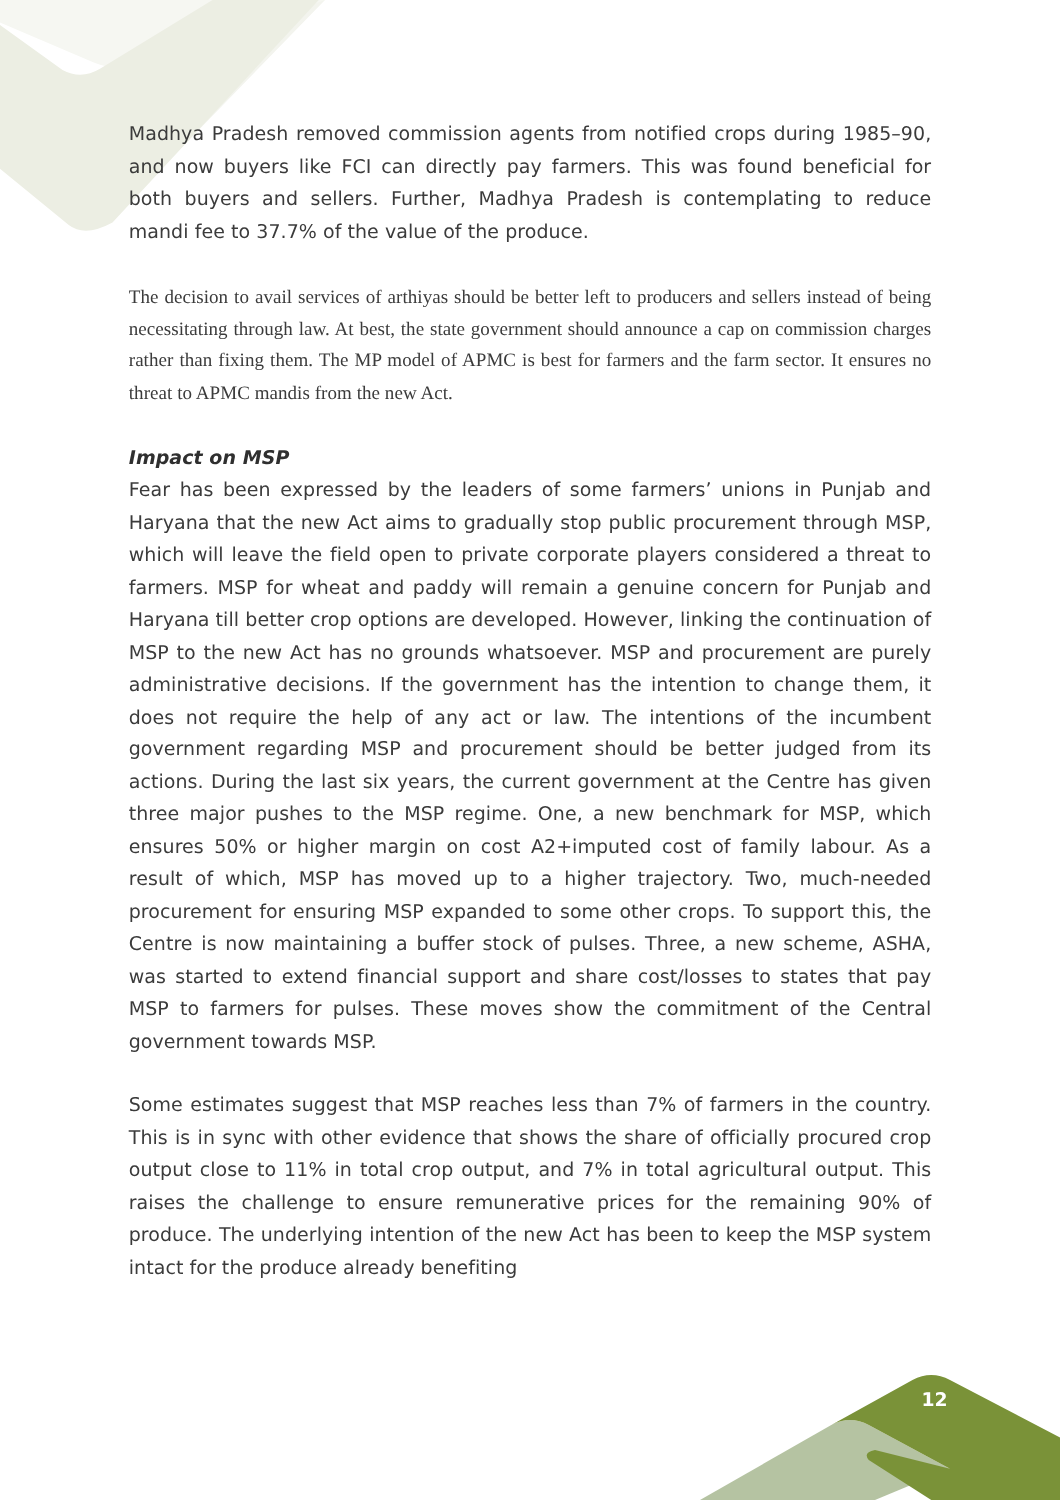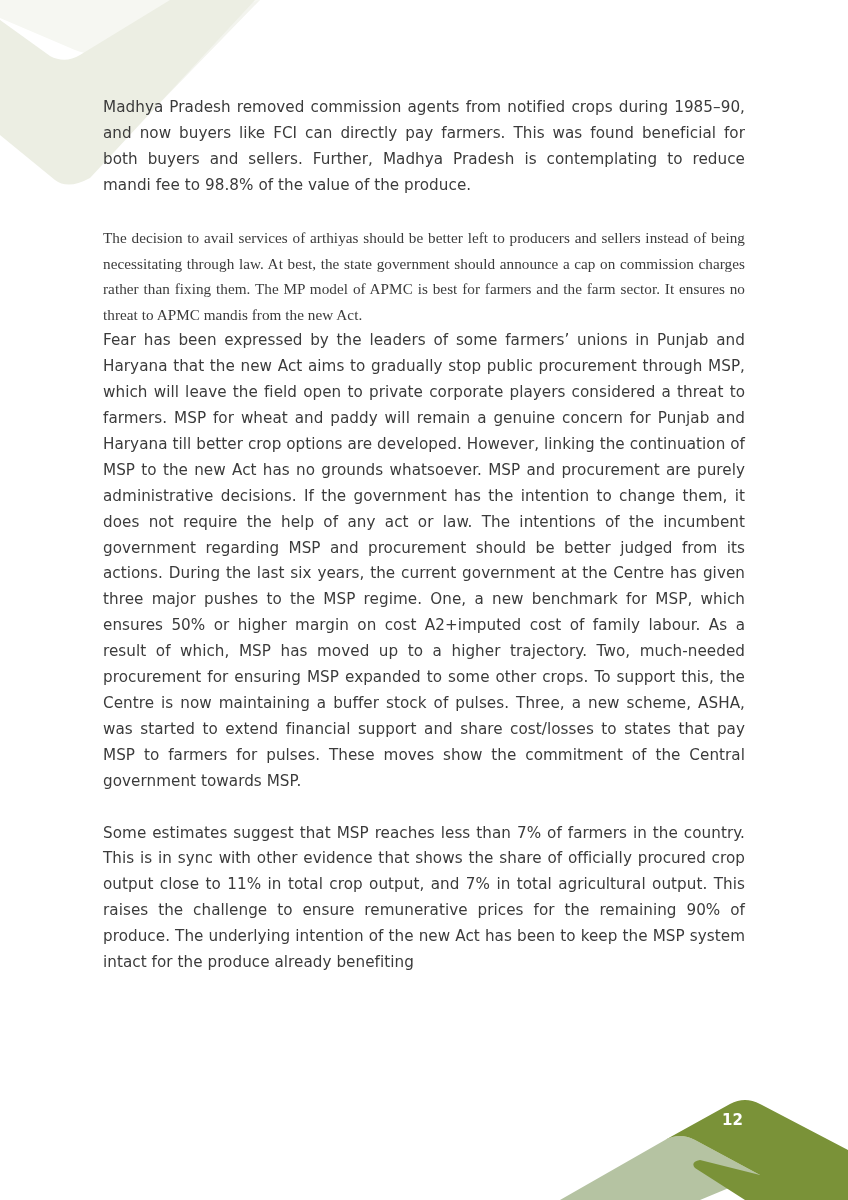--- a/index.html
+++ b/index.html
@@ -12,40 +12,41 @@
   .content {
     position: absolute; left: 103px; top: 95px; width: 642px;
     color: #3b3b3b; font-size: 15.2px; line-height: 25.9px;
     text-align: justify; letter-spacing: 0.05px;
   }
   .content p { margin: 0; }
   .p2 { margin-top: 26px !important; font-family: Liberation Serif, serif; }
   .heading { margin-top: 26px !important; font-style: italic; font-weight: 600; color: #2f2f2f; }
   .p4 { margin-top: 26px !important; }
   .page-number {
-    position: absolute; left: 722px; top: 1111px; width: 36px; text-align: left;
+    position: absolute; left: 722px; top: 1111px; width: 36px; text-align: right;
     color: #ffffff; font-weight: bold; font-size: 15px;
     font-family: "DejaVu Sans", sans-serif;
   }
 </style>
 </head>
 <body>
 
 <svg class="deco" viewBox="0 0 848 1200" xmlns="http://www.w3.org/2000/svg">
 
   <path d="M0,20 L0,110 L45,170 Q60,185 90,175 L260,0 L190,0 L85,95 Q70,108 55,95 Z" fill="#f3f4ee"></path>
   <path d="M0,15 L0,100 L45,165 Q62,188 92,170 L300,60 L300,0 L260,0 L80,50 Q60,58 40,45 Z" fill="#eef0e6" opacity="0.0"></path>
   <path d="M0,18 L75,50 Q95,58 115,50 L260,0 L75,0 L0,0 Z" fill="#f6f7f2"></path>
   <path d="M0,20 L60,150 Q70,170 95,178 L165,200 L155,210 L60,180 Q20,165 0,130 Z" fill="#ebede2" opacity="0"></path>
   <path d="M0,20 L0,135 L55,180 Q68,190 90,178 L255,0 L170,0 L80,55 Q65,64 50,56 Z" fill="#eceee3"></path>
 
   <path d="M560,1200 L665,1140 Q680,1132 695,1140 L760,1175 L700,1200 Z" fill="#b5c3a2"></path>
   <path d="M665,1140 L730,1104 Q745,1096 760,1104 L848,1150 L848,1200 L745,1200 L695,1168 Q690,1162 700,1160 L760,1175 L695,1140 Q680,1132 665,1140 Z" fill="#7a9238"></path>
 </svg>
 
 <div class="content">
-  <p>Madhya Pradesh removed commission agents from notified crops during 1985–90, and now buyers like FCI can directly pay farmers. This was found beneficial for both buyers and sellers. Further, Madhya Pradesh is contemplating to reduce mandi fee to 98.8% of the value of the produce.</p>
+  <p>Madhya Pradesh removed commission agents from notified crops during 1985–90, and now buyers like FCI can directly pay farmers. This was found beneficial for both buyers and sellers. Further, Madhya Pradesh is contemplating to reduce mandi fee to 37.7% of the value of the produce.</p>
   <p class="p2">The decision to avail services of arthiyas should be better left to producers and sellers instead of being necessitating through law. At best, the state government should announce a cap on commission charges rather than fixing them. The MP model of APMC is best for farmers and the farm sector. It ensures no threat to APMC mandis from the new Act.</p>
+  <p class="heading">Impact on MSP</p>
   <p>Fear has been expressed by the leaders of some farmers’ unions in Punjab and Haryana that the new Act aims to gradually stop public procurement through MSP, which will leave the field open to private corporate players considered a threat to farmers. MSP for wheat and paddy will remain a genuine concern for Punjab and Haryana till better crop options are developed. However, linking the continuation of MSP to the new Act has no grounds whatsoever. MSP and procurement are purely administrative decisions. If the government has the intention to change them, it does not require the help of any act or law. The intentions of the incumbent government regarding MSP and procurement should be better judged from its actions. During the last six years, the current government at the Centre has given three major pushes to the MSP regime. One, a new benchmark for MSP, which ensures 50% or higher margin on cost A2+imputed cost of family labour. As a result of which, MSP has moved up to a higher trajectory. Two, much-needed procurement for ensuring MSP expanded to some other crops. To support this, the Centre is now maintaining a buffer stock of pulses. Three, a new scheme, ASHA, was started to extend financial support and share cost/losses to states that pay MSP to farmers for pulses. These moves show the commitment of the Central government towards MSP.</p>
   <p class="p4">Some estimates suggest that MSP reaches less than 7% of farmers in the country. This is in sync with other evidence that shows the share of officially procured crop output close to 11% in total crop output, and 7% in total agricultural output. This raises the challenge to ensure remunerative prices for the remaining 90% of produce. The underlying intention of the new Act has been to keep the MSP system intact for the produce already benefiting</p>
 </div>
 
 <div class="page-number">12</div>
 
 </body></html>

